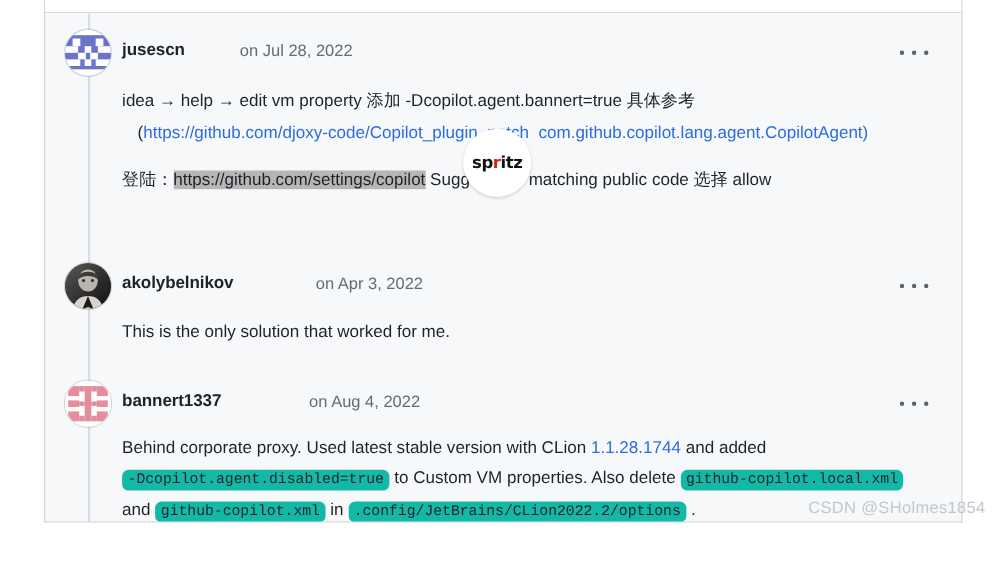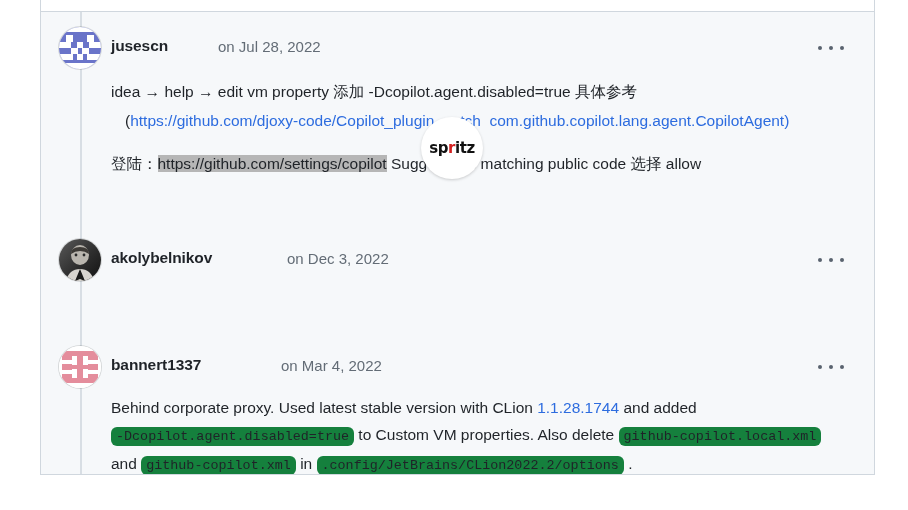--- a/index.html
+++ b/index.html
@@ -140,21 +140,21 @@
 
   .sel {
     background: #b6b6b6;
     color: #1f2328;
     margin-top: 16px;
   }
 
   code.code {
     font-family: "Liberation Mono", "DejaVu Sans Mono", monospace;
     font-size: 13.4px;
-    background: #15803d;
+    background: #14b8a6;
     border-radius: 6px;
     padding: 2px 5px;
     color: #1f2328;
     white-space: nowrap;
   }
 
   
   .spritz {
     position: absolute;
     left: 421px;
@@ -229,21 +229,21 @@
 
         <div class="kebab">
           <i></i>
           <i></i>
           <i></i>
         </div>
       </div>
 
       <div class="comment-body" style="top:50px;">
         <p>
-          <span>idea → help → edit vm property  添加  -Dcopilot.agent.disabled=true  具体参考</span>
+          <span>idea → help → edit vm property  添加  -Dcopilot.agent.bannert=true  具体参考</span>
         </p>
         <p style="text-indent:14px;">
           <span>(</span><a class="lnk" href="#">https://github.com/djoxy-code/Copilot_plugin_patch</a>&nbsp;&nbsp;<a class="lnk" href="#">com.github.copilot.lang.agent.CopilotAgent)</a>
         </p>
         <p style="margin-top:14px;">
           <span>登陆：</span><span class="sel">https://github.com/settings/copilot</span><span>  Suggestions matching public code 选择 allow</span>
         </p>
       </div>
     </div>
 
@@ -263,29 +263,32 @@
             <ellipse cx="21" cy="16" rx="9" ry="10" fill="#b9b5ae"></ellipse>
             <path d="M21 8 q9 0 9 7 q-4 -3 -9 -3 q-5 0 -9 3 q0 -7 9 -7 z" fill="#3d3a36"></path>
             <path d="M7 42 q3 -12 14 -12 q11 0 14 12 z" fill="#d7d4cf"></path>
             <path d="M21 30 l-5 12 l5 -2 l5 2 z" fill="#1b1b1b"></path>
             <circle cx="17" cy="16" r="1.4" fill="#2a2a2a"></circle>
             <circle cx="25" cy="16" r="1.4" fill="#2a2a2a"></circle>
           </svg>
         </div>
 
         <div class="author">akolybelnikov</div>
-        <div class="timestamp" style="left:222px;">on Dec 3, 2022</div>
+        <div class="timestamp" style="left:222px;">on Apr 3, 2022</div>
 
         <div class="kebab">
           <i></i>
           <i></i>
           <i></i>
         </div>
       </div>
 
+      <div class="comment-body" style="top:48px;">
+        <p>This is the only solution that worked for me.</p>
+      </div>
     </div>
 
     <div class="comment" style="top:334px;">
       <div class="comment-header">
 
         <div class="avatar">
           <svg viewBox="0 0 42 42">
             <rect width="42" height="42" fill="#ffffff"></rect>
             <g fill="#e48d9c">
               <rect x="3" y="5" width="10" height="9"></rect>
@@ -299,34 +302,35 @@
               <rect x="24" y="5" width="5" height="5"></rect>
               <rect x="13" y="19" width="5" height="4"></rect>
               <rect x="24" y="19" width="5" height="4"></rect>
               <rect x="13" y="32" width="5" height="5"></rect>
               <rect x="24" y="32" width="5" height="5"></rect>
             </g>
           </svg>
         </div>
 
         <div class="author">bannert1337</div>
-        <div class="timestamp" style="left:216px;">on Mar 4, 2022</div>
+        <div class="timestamp" style="left:216px;">on Aug 4, 2022</div>
 
         <div class="kebab">
           <i></i>
           <i></i>
           <i></i>
         </div>
       </div>
 
       <div class="comment-body" style="top:48px; line-height:27px;">
         <p><span>Behind corporate proxy. Used latest stable version with CLion </span><a class="lnk" href="#">1.1.28.1744</a><span> and added </span><code class="code">-Dcopilot.agent.disabled=true</code><span> to Custom VM properties. Also delete </span><code class="code">github-copilot.local.xml</code><span> and </span><code class="code">github-copilot.xml</code><span> in </span><code class="code">.config/JetBrains/CLion2022.2/options</code><span> .</span></p>
       </div>
     </div>
 
   </div>
 
   <div class="spritz">
     <span class="spritz-text"><span>sp</span><span class="r">r</span><span>itz</span></span>
   </div>
 
+  <div class="watermark">CSDN @SHolmes1854</div>
 
 </div>
 
 </body></html>

